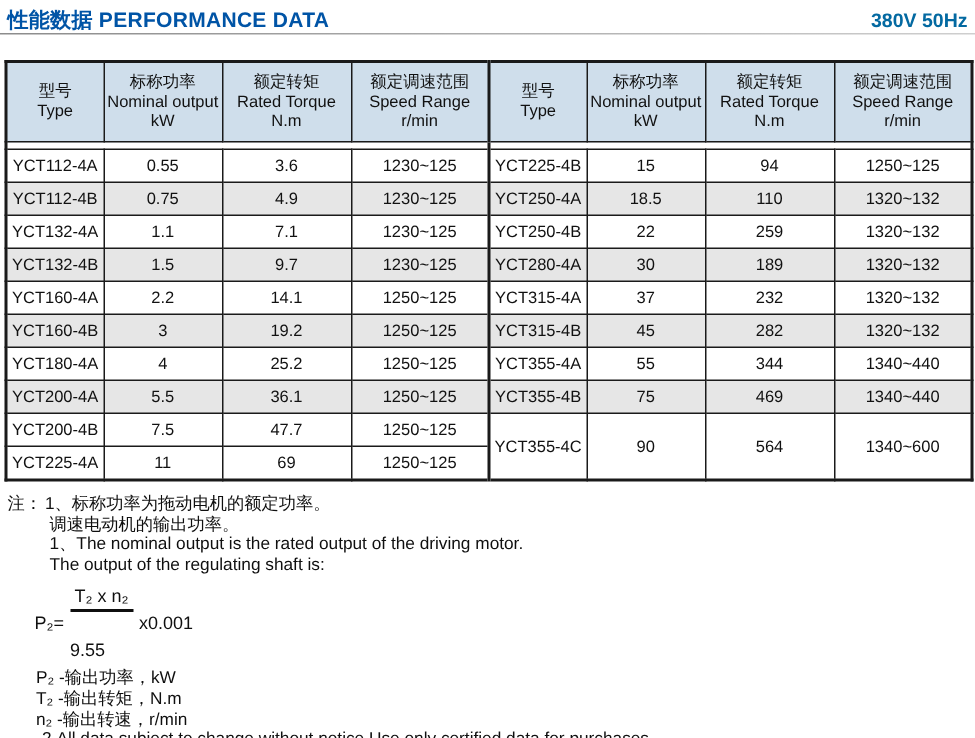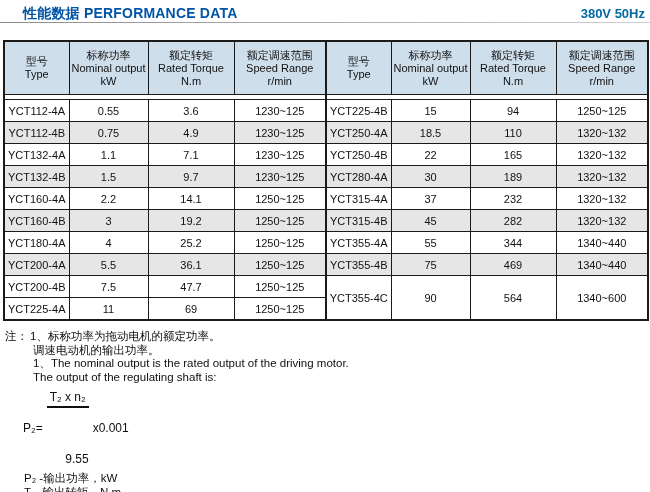--- a/index.html
+++ b/index.html
@@ -6,21 +6,21 @@
   body{width:650px;height:492px;position:relative;overflow:hidden;
        font-family:"Liberation Sans","DejaVu Sans",sans-serif;color:#111;}
   :root{
     --title-blue:#0054a6;
     --header-bg:#cfdeeb;
     --row-alt-bg:#e6e6e6;
     --border-color:#1a1a1a;
   }
   
   .page-header{position:absolute;top:0;left:0;width:650px;height:24px;}
-  .page-title{position:absolute;left:23px;top:5px;font-size:14px;font-weight:bold;
+  .page-title{position:absolute;left:5px;top:5px;font-size:14px;font-weight:bold;
               color:var(--title-blue);white-space:nowrap;letter-spacing:0.2px;}
   .voltage{position:absolute;right:5px;top:6px;font-size:13px;font-weight:bold;color:#0369a1;}
   .title-rule{position:absolute;top:22px;left:0;width:650px;height:1px;
               background:linear-gradient(to right,#8c8c8c,#cfcfcf);}
   
   table.perf{position:absolute;top:40px;left:3px;width:644px;border-collapse:collapse;
              table-layout:fixed;border:2px solid var(--border-color);}
   .perf th,.perf td{border:1px solid var(--border-color);padding:0;}
   .perf thead th{background:var(--header-bg);font-weight:normal;font-size:11px;
                  line-height:13px;height:48px;text-align:center;vertical-align:middle;padding:2px 0;}
@@ -32,23 +32,23 @@
   .gap-row td.gap-left{border-right:2px solid var(--border-color);}
   
   .notes{position:absolute;top:330px;left:5px;width:640px;font-size:11.5px;
          line-height:13.5px;color:#0f0f0f;}
   .nline{white-space:nowrap;}
   .ind{margin-left:28px;}
   .ind2{margin-left:23px;}
   .nprefix{margin-right:2px;}
   .formula{display:flex;align-items:center;font-weight:normal;font-size:12px;
            margin:7px 0 5px 18px;}
-  .frac{display:inline-flex;flex-direction:column;text-align:right;margin:0 4px;}
+  .frac{display:inline-flex;flex-direction:column;text-align:left;margin:0 4px;}
   .frac .num{border-bottom:2px solid #0f0f0f;padding:0 3px 1px;}
-  .frac .den{padding-top:2px;margin-top:43px;}
+  .frac .den{padding-top:19px;}
   .defs{margin-left:19px;margin-top:2px;}
   .defs .nline{line-height:14px;}
   .note2{margin-top:6px;}
 </style>
 </head>
 <body>
 
 <div class="page-header">
   <div class="page-title">
     <span>性能数据</span>
@@ -136,21 +136,21 @@
         <td>110</td>
         <td>1320~132</td>
       </tr>
       <tr>
         <td>YCT132-4A</td>
         <td>1.1</td>
         <td>7.1</td>
         <td class="mid-border">1230~125</td>
         <td>YCT250-4B</td>
         <td>22</td>
-        <td>165</td>
+        <td>259</td>
         <td>1320~132</td>
       </tr>
       <tr>
         <td>YCT132-4B</td>
         <td>1.5</td>
         <td>9.7</td>
         <td class="mid-border">1230~125</td>
         <td>YCT280-4A</td>
         <td>30</td>
         <td>189</td>

